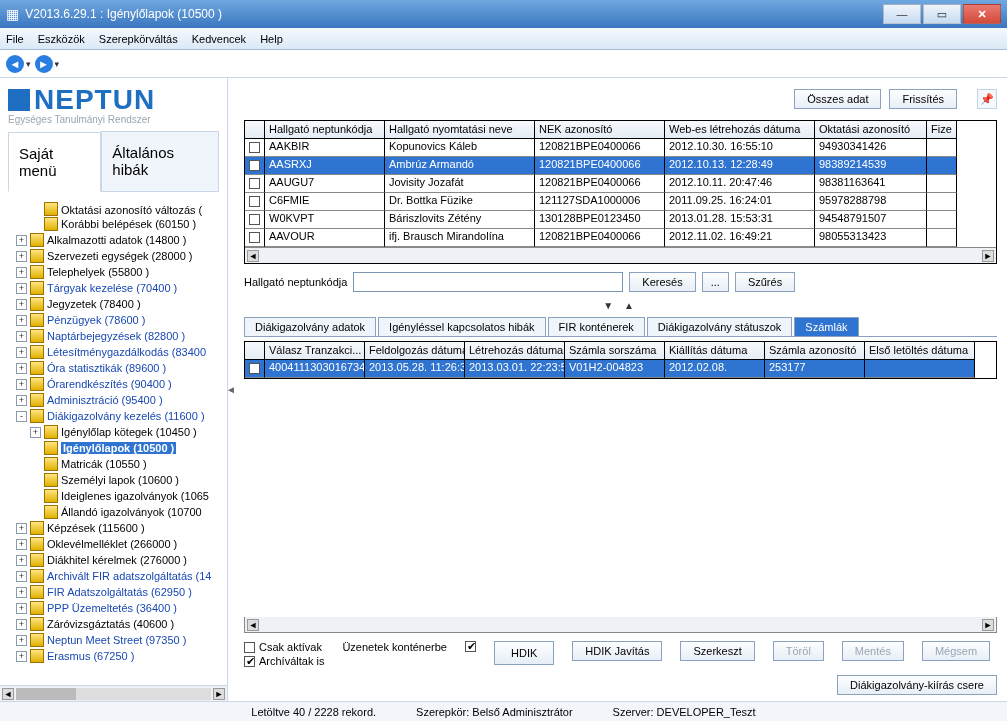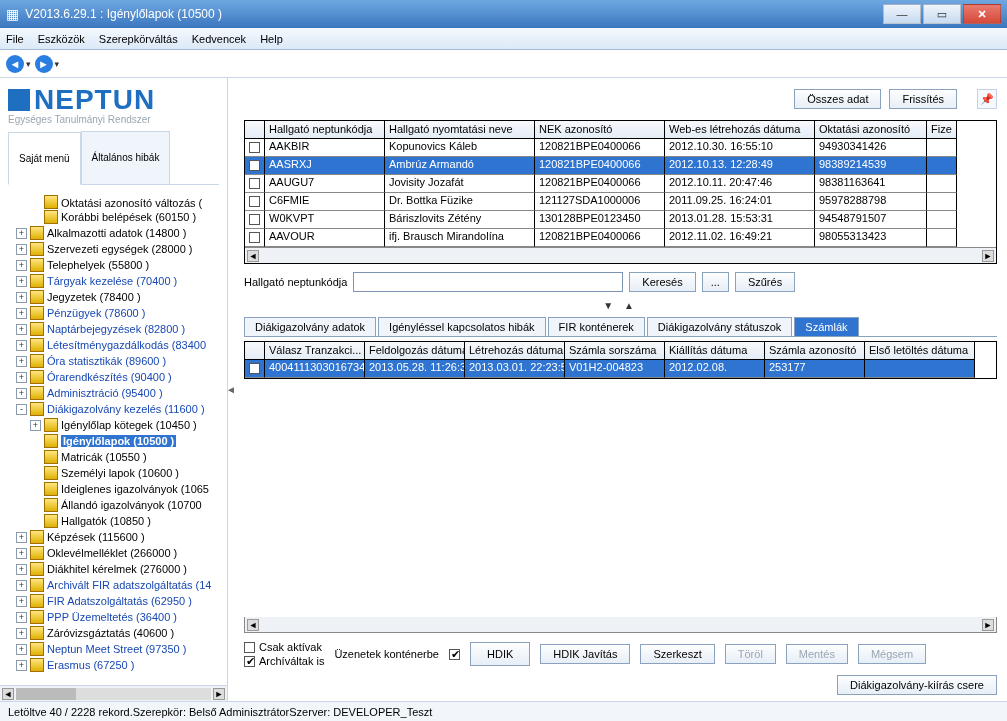--- a/index.html
+++ b/index.html
@@ -66,22 +66,22 @@
     display:flex;align-items:center;gap:4px;
   }
   .logo-text .sq {
     width:22px;height:22px;background:#1e6fc1;display:inline-block;
   }
   .logo-sub { font-size:10px;color:#9aa6b2;margin-top:-2px; }
   .menu-tabs {
     display:flex;margin-top:6px;border-bottom:1px solid #c9d7e8;
   }
   .menu-tab {
-    padding:20px 10px;border:1px solid #c9d7e8;border-bottom:none;
-    background:#f0f5fb;cursor:default;font-size:10px;
+    padding:12px 10px;border:1px solid #c9d7e8;border-bottom:none;
+    background:#f0f5fb;cursor:default;font-size:15px;
   }
   .menu-tab.active { background:#fff;border-bottom:1px solid #fff;position:relative;top:1px; }
   .tree {
     flex:1;overflow:auto;padding:4px 0 4px 2px;
   }
   .tree-item {
     display:flex;align-items:center;height:16px;white-space:nowrap;
     padding-left:4px;cursor:default;
   }
   .tree-item .exp {
@@ -159,26 +159,26 @@
     border:1px solid #8aa2be;border-bottom:none;background:#f0f5fb;
     padding:3px 10px;font-size:11px;margin-right:2px;cursor:default;
   }
   .d-tab.active { background:#2f74d0;color:#fff; }
   .detail-grid {
     border:1px solid #000;margin:4px 10px 0 10px;
   }
   .detail-body { flex:1; }
   
   .bottom-controls {
-    display:flex;align-items:center;gap:10px;margin:8px 10px;
+    display:flex;align-items:flex-start;gap:18px;margin:8px 10px;
   }
   .chklabel { display:flex;align-items:center;gap:4px; }
   .status {
     height:20px;border-top:1px solid #c9d7e8;background:#f2f6fb;
-    display:flex;align-items:center;padding:0 8px;
+    display:flex;align-items:center;padding:0 8px;gap:40px;justify-content:center;
   }
   .splitter {
     width:6px;cursor:col-resize;display:flex;align-items:center;justify-content:center;
     color:#666;font-size:10px;
   }
 </style>
 </head>
 <body>
 
 <div class="titlebar">
@@ -313,25 +313,20 @@
         </div>
         <div class="tree-item" style="padding-left: 28px; text-align: right;">
           <span class="noexp"></span>
           <span class="ficon" style="background: linear-gradient(rgb(255, 230, 128), rgb(224, 176, 0)); border: 1px solid rgb(160, 112, 0);"></span>
           <span class="lbl">Ideiglenes igazolványok (1065</span>
         </div>
         <div class="tree-item" style="padding-left: 28px;">
           <span class="noexp"></span>
           <span class="ficon" style="background: linear-gradient(rgb(255, 230, 128), rgb(224, 176, 0)); border: 1px solid rgb(160, 112, 0);"></span>
           <span class="lbl">Állandó igazolványok (10700</span>
-        </div>
-        <div class="tree-item" style="padding-left: 28px;">
-          <span class="noexp"></span>
-          <span class="ficon" style="background: linear-gradient(rgb(255, 230, 128), rgb(224, 176, 0)); border: 1px solid rgb(160, 112, 0);"></span>
-          <span class="lbl">Hallgatók (10850  )</span>
         </div>
         <div class="tree-item" style="padding-left: 14px;">
           <span class="exp">+</span>
           <span class="ficon" style="background: linear-gradient(rgb(255, 230, 128), rgb(224, 176, 0)); border: 1px solid rgb(160, 112, 0);"></span>
           <span class="lbl">Képzések (115600  )</span>
         </div>
         <div class="tree-item" style="padding-left: 14px;">
           <span class="exp">+</span>
           <span class="ficon" style="background: linear-gradient(rgb(255, 230, 128), rgb(224, 176, 0)); border: 1px solid rgb(160, 112, 0);"></span>
           <span class="lbl">Oklevélmelléklet (266000  )</span>

